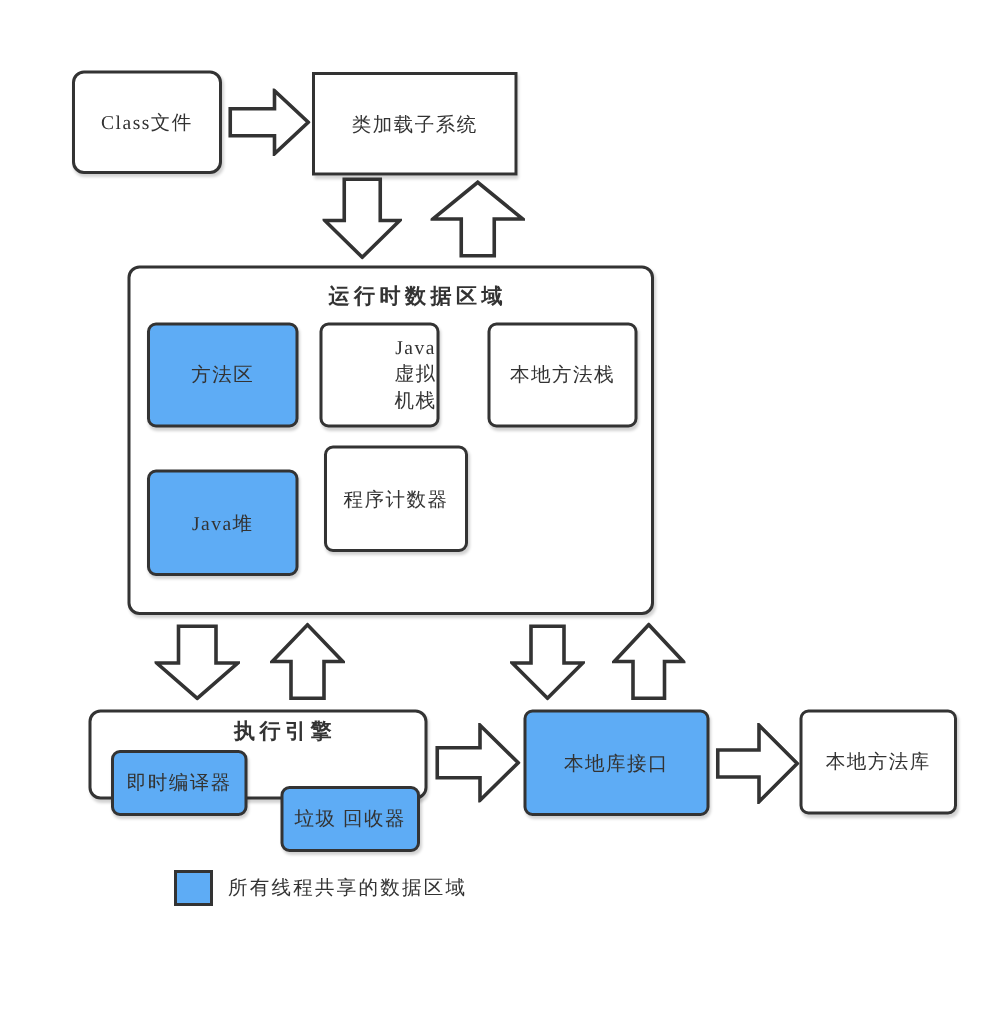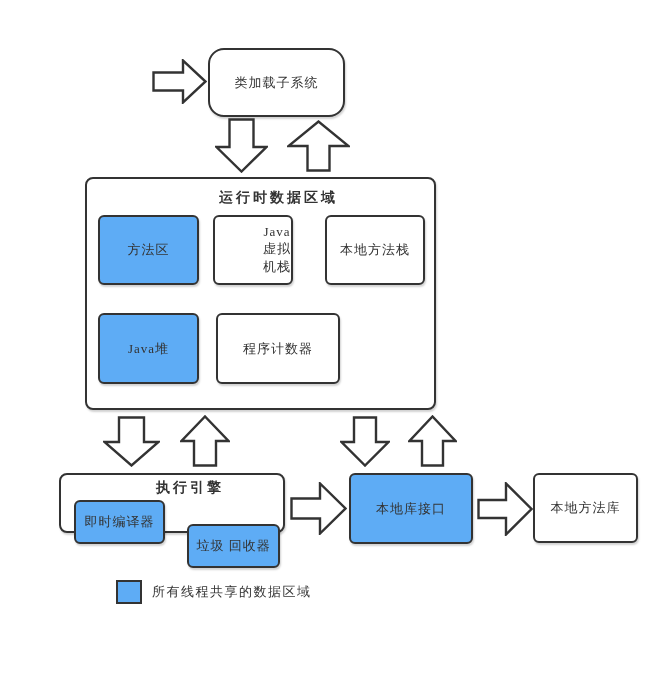--- a/index.html
+++ b/index.html
@@ -69,26 +69,29 @@
     flex: 0 0 auto;
   }
   .swatch.shared { background: var(--shared-fill, #5EACF5); }
   .legend-label { font-size: 13px; letter-spacing: 1.5px; color: #333333; }
 </style>
 </head>
 <body>
 
 <div id="canvas">
 
+  <div class="box" style="left:48px; top:47px; width:100px; height:69px; border-radius:8px;">
+    <span>Class文件</span>
+  </div>
 
   <svg class="arrow" style="left:152px; top:59px;" width="55" height="45">
     <polygon points="1.5,13.5 31,13.5 31,1.5 53.5,22.5 31,43.5 31,31.5 1.5,31.5"></polygon>
   </svg>
 
-  <div class="box" style="left:208px; top:48px; width:137px; height:69px; border-radius:16px;">
+  <div class="box" style="left:208px; top:48px; width:137px; height:69px; border-radius:0;">
     <span>类加载子系统</span>
   </div>
 
   <svg class="arrow" style="left:215px; top:118px;" width="53" height="55">
     <polygon points="14.5,1.5 38.5,1.5 38.5,29 51.5,29 26.5,53.5 1.5,29 14.5,29"></polygon>
   </svg>
   <svg class="arrow" style="left:287px; top:120px;" width="63" height="52">
     <polygon points="20.5,50.5 20.5,26 1.5,26 31.5,1.5 61.5,26 42.5,26 42.5,50.5"></polygon>
   </svg>
 
@@ -101,21 +104,21 @@
     <div class="box" style="left:126px; top:36px; width:80px; height:70px;padding-left:48px;">
       <span>Java虚拟机栈</span>
     </div>
     <div class="box" style="left:238px; top:36px; width:100px; height:70px;">
       <span>本地方法栈</span>
     </div>
 
     <div class="box shared" style="left:11px; top:134px; width:101px; height:71px;">
       <span>Java堆</span>
     </div>
-    <div class="box" style="left:129px; top:134px; width:124px; height:71px;">
+    <div class="box" style="left:129px; top:118px; width:96px; height:71px;">
       <span>程序计数器</span>
     </div>
   </div>
 
   <svg class="arrow" style="left:103px; top:416px;" width="57" height="51">
     <polygon points="16,1.5 41,1.5 41,26 55.5,26 28.5,49.5 1.5,26 16,26"></polygon>
   </svg>
   <svg class="arrow" style="left:180px; top:415px;" width="50" height="52">
     <polygon points="14,50.5 14,26 1.5,26 25,1.5 48.5,26 36,26 36,50.5"></polygon>
   </svg>

